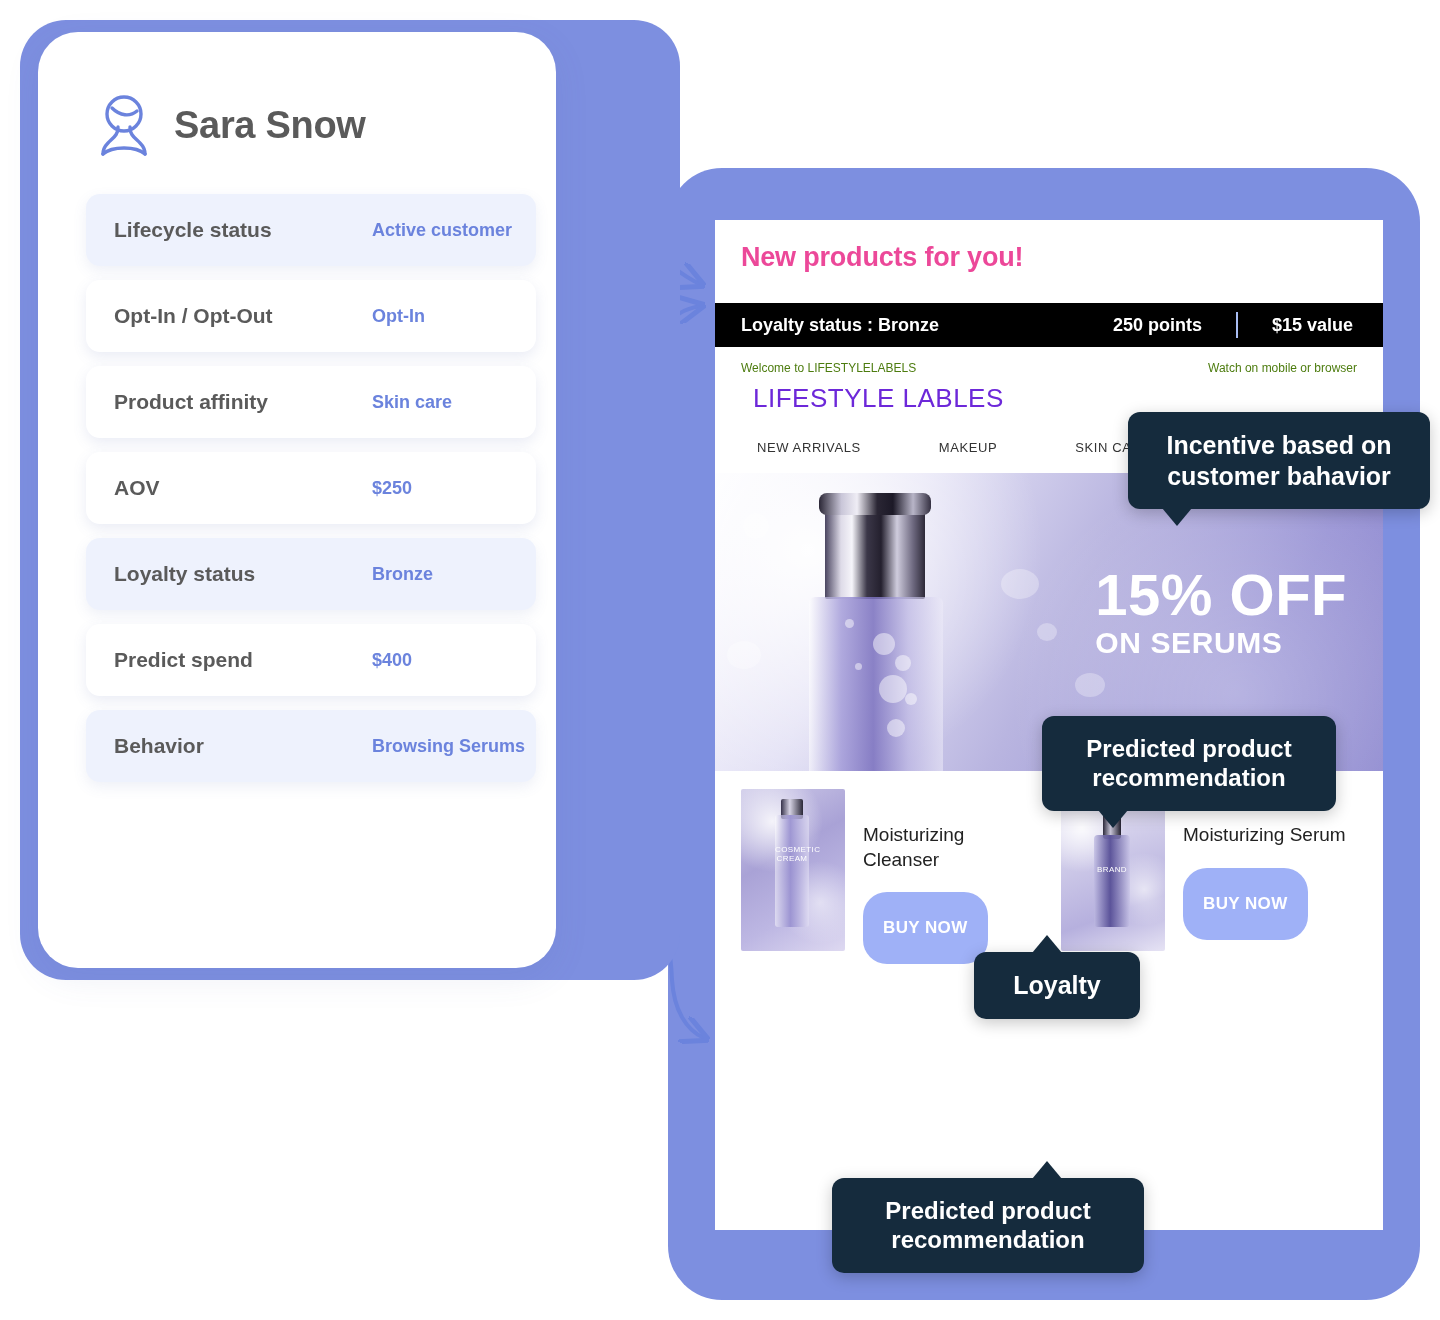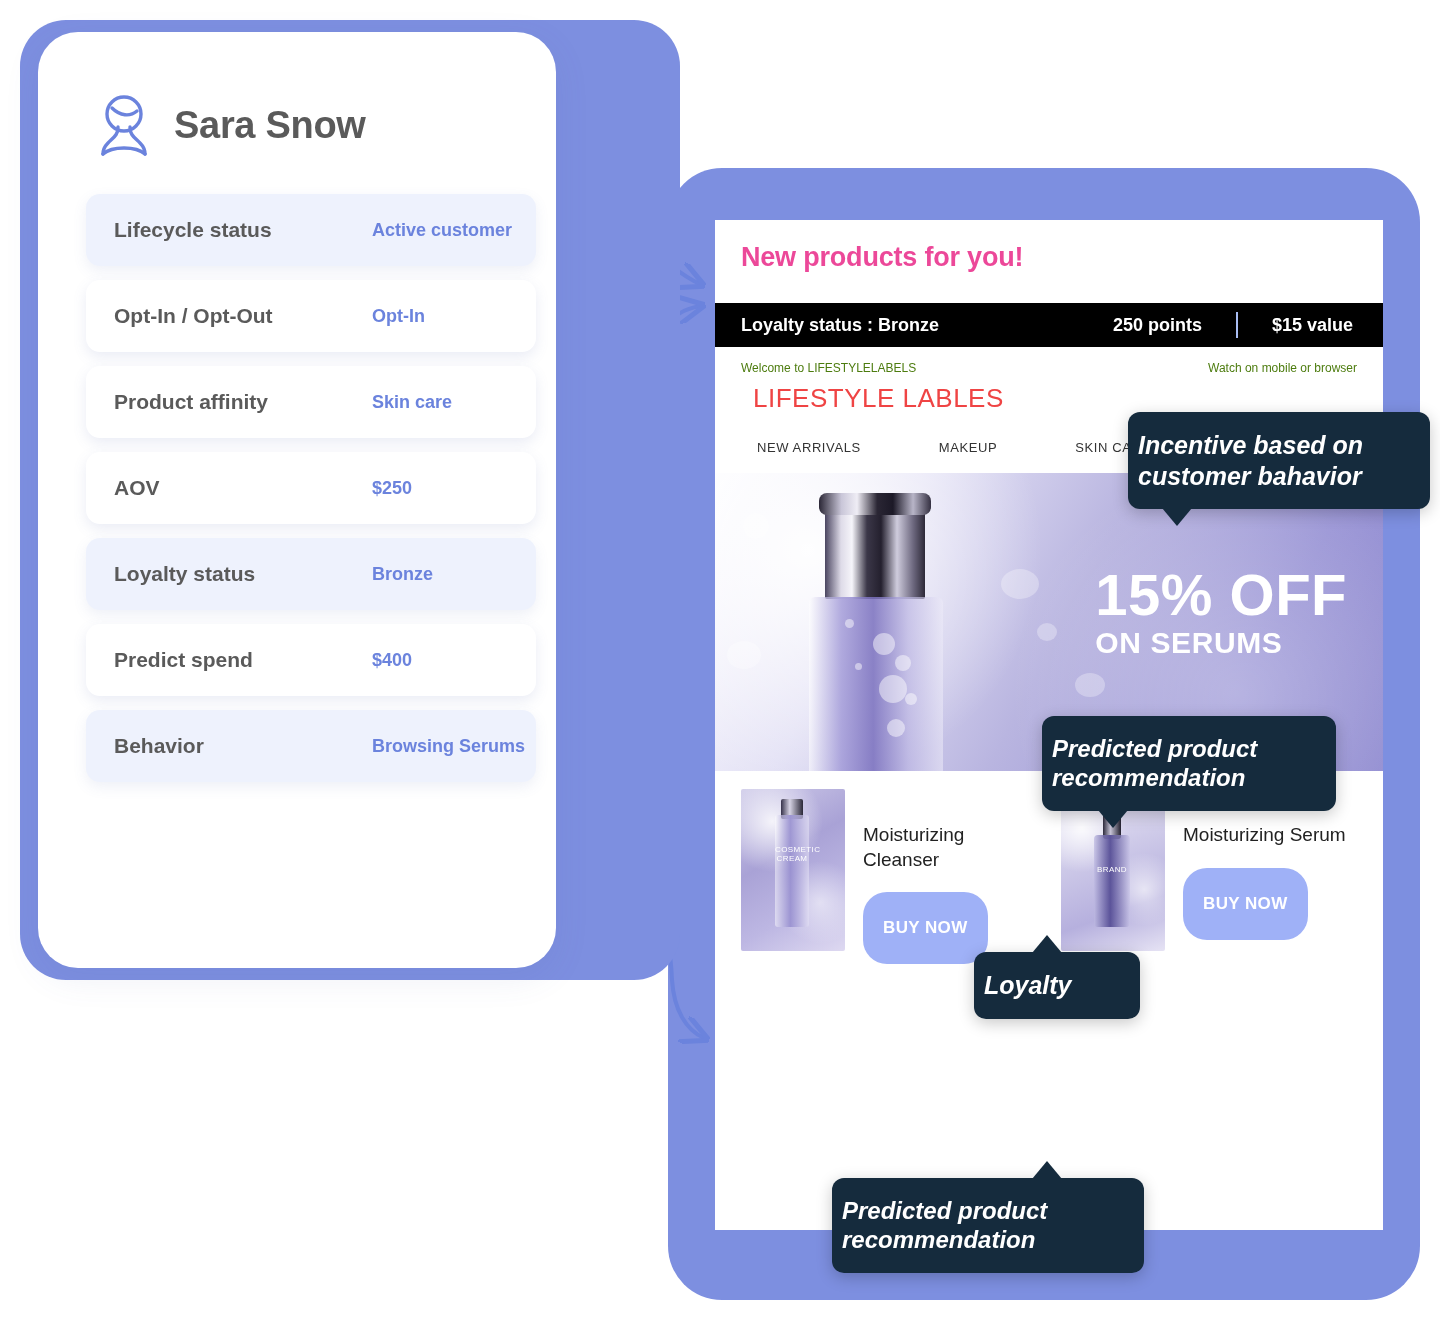--- a/index.html
+++ b/index.html
@@ -82,21 +82,21 @@
     display: flex;
     justify-content: space-between;
     align-items: baseline;
     padding: 14px 26px 0 26px;
     font-size: 12px;
     color: #4d7c0f;
   }
   .brand-name {
     padding: 8px 26px 0 38px;
     font-size: 26px;
-    color: #ef4444;
+    color: #6d28d9;
     letter-spacing: 0.5px;
     font-weight: 300;
   }
   .email-nav {
     display: flex;
     padding: 26px 0 18px 42px;
     font-size: 13px;
     color: #333333;
     letter-spacing: 0.6px;
   }
@@ -286,25 +286,24 @@
     color: #6b83dd;
   }
 
   
   .tip {
     position: absolute;
     background: #152b3d;
     color: #ffffff;
     border-radius: 12px;
     font-weight: bold;
-    text-align: left;
+    text-align: center;
     z-index: 20;
     line-height: 1.22;
     box-shadow: 0 4px 16px rgba(0,0,0,0.22);
-    font-style: italic;
   }
   .tip .tail {
     position: absolute;
     width: 0; height: 0;
   }
   .tip.down .tail {
     bottom: -17px;
     border-left: 15px solid transparent;
     border-right: 15px solid transparent;
     border-top: 18px solid #152b3d;

